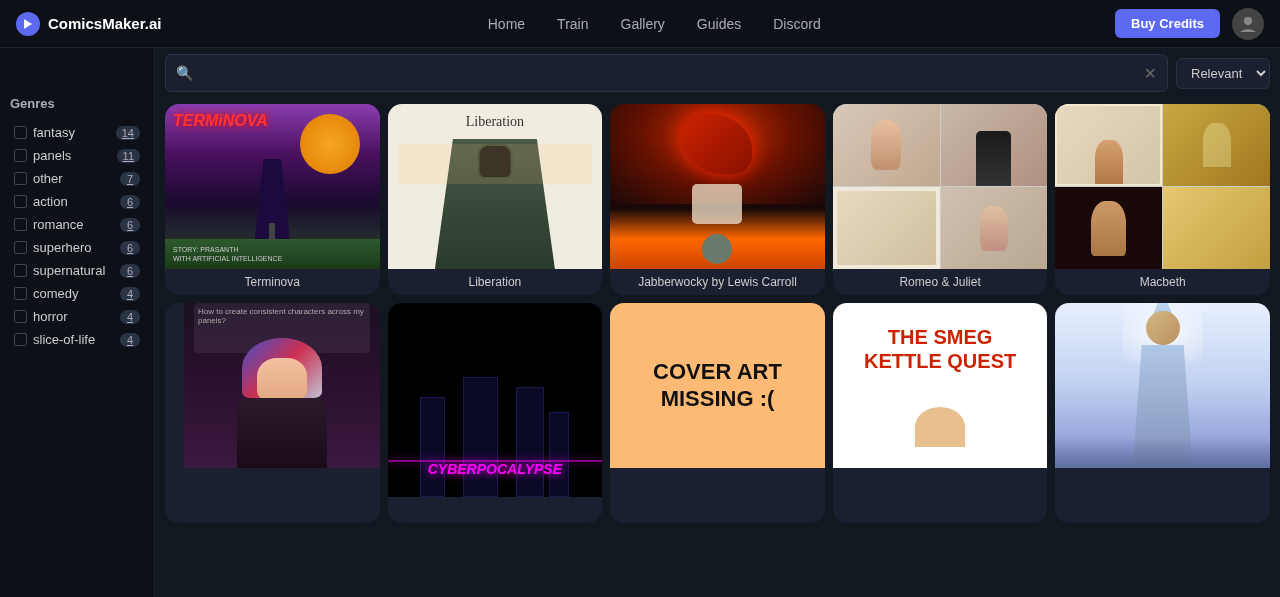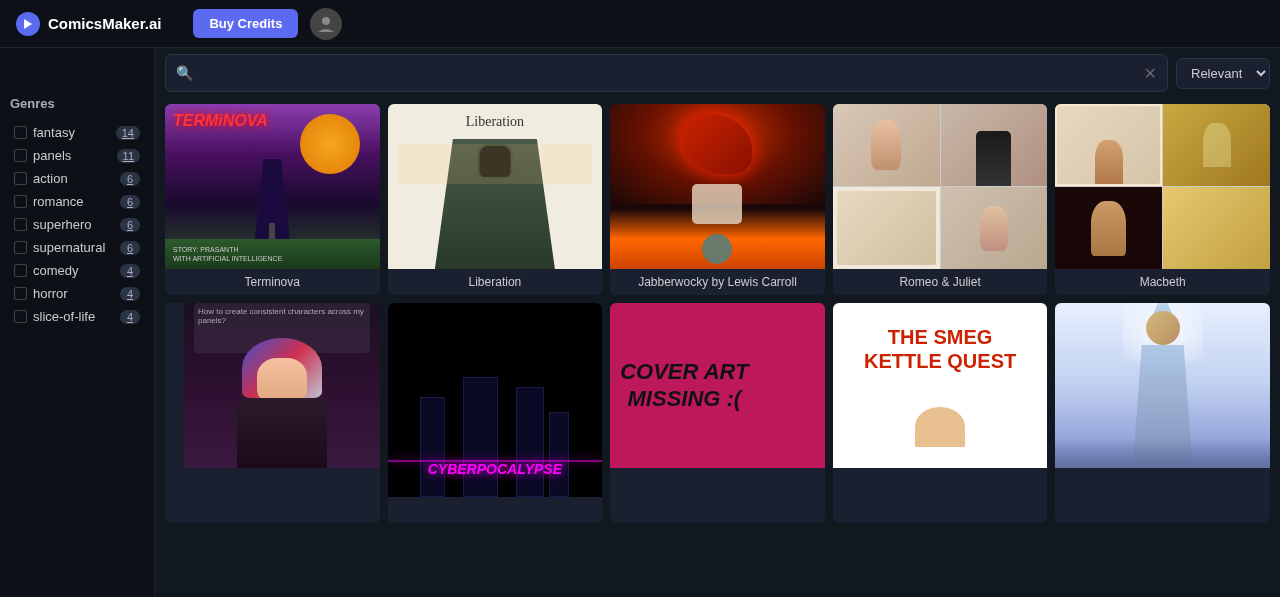--- a/index.html
+++ b/index.html
@@ -186,21 +186,21 @@
     }
 
     
     .comics-grid {
       display: grid;
       grid-template-columns: repeat(5, 1fr);
       gap: 8px;
     }
     .comic-card {
       background: #1a2030;
-      border-radius: 6px;
+      border-radius: 14px;
       overflow: hidden;
       cursor: pointer;
       transition: transform 0.1s;
     }
     .comic-title {
       font-size: 12px;
       color: #ccc;
       text-align: center;
       padding: 6px 4px;
       white-space: nowrap;
@@ -264,26 +264,25 @@
     .cover-cyberpocalypse .glow-line {
       position: absolute;
       bottom: 35px; left: 0; right: 0;
       height: 2px;
       background: #ff00ff;
       box-shadow: 0 0 8px #ff00ff;
       opacity: 0.5;
     }
 
     .cover-missing {
-      background: #be185d;
+      background: #fdba74;
       height: 165px;
       display: flex;
       align-items: center;
-      justify-content: flex-start;
-      font-style: italic;
+      justify-content: center;
     }
     .cover-missing .missing-text {
       font-size: 22px;
       font-weight: 900;
       color: #111;
       text-align: center;
       line-height: 1.2;
       padding: 10px;
     }
 
@@ -326,20 +325,27 @@
 <header class="header">
   <div class="logo">
     <div class="logo-icon">
       <svg width="14" height="14" viewBox="0 0 14 14" fill="none">
         <path d="M3 2 L11 7 L3 12 Z" fill="white"></path>
       </svg>
     </div>
     <span class="logo-text">ComicsMaker.ai</span>
   </div>
 
+  <nav class="nav">
+    <a>Home</a>
+    <a>Train</a>
+    <a>Gallery</a>
+    <a>Guides</a>
+    <a>Discord</a>
+  </nav>
 
   <div class="header-right">
     <button class="buy-credits-btn">Buy Credits</button>
     <div class="avatar">
       <svg width="18" height="18" viewBox="0 0 18 18" fill="none">
         <circle cx="9" cy="6" r="4" fill="#888"></circle>
         <path d="M1 17 Q9 11 17 17" fill="#888"></path>
       </svg>
     </div>
   </div>
@@ -355,20 +361,25 @@
       <span class="genre-label">fantasy</span>
       <span class="genre-count">14</span>
     </div>
     <div class="genre-item">
       <div class="genre-checkbox"></div>
       <span class="genre-label">panels</span>
       <span class="genre-count">11</span>
     </div>
     <div class="genre-item">
       <div class="genre-checkbox"></div>
+      <span class="genre-label">other</span>
+      <span class="genre-count">7</span>
+    </div>
+    <div class="genre-item">
+      <div class="genre-checkbox"></div>
       <span class="genre-label">action</span>
       <span class="genre-count">6</span>
     </div>
     <div class="genre-item">
       <div class="genre-checkbox"></div>
       <span class="genre-label">romance</span>
       <span class="genre-count">6</span>
     </div>
     <div class="genre-item">
       <div class="genre-checkbox"></div>

